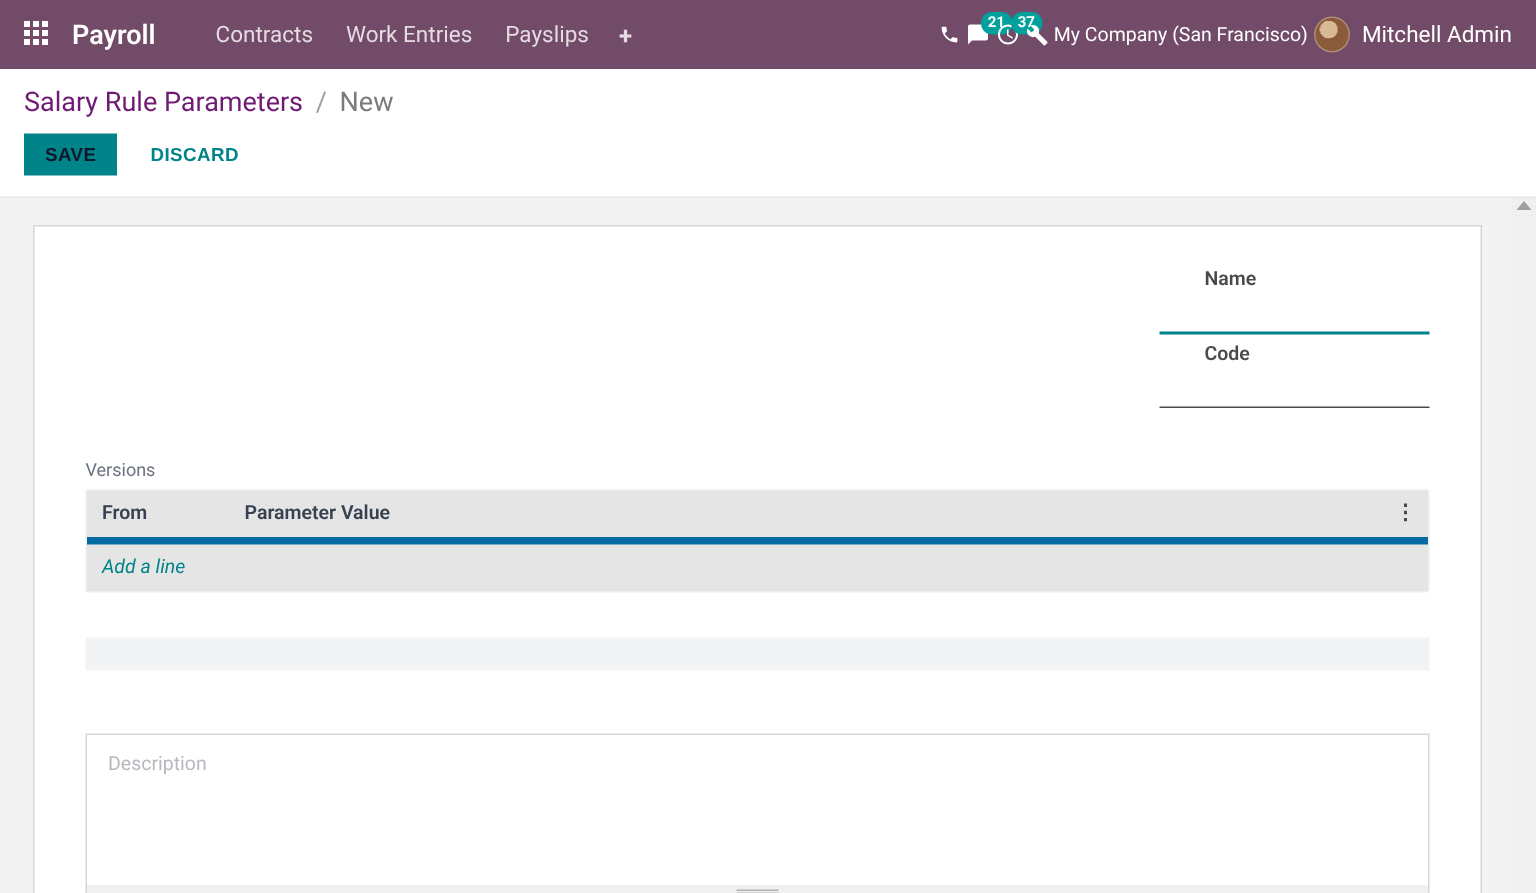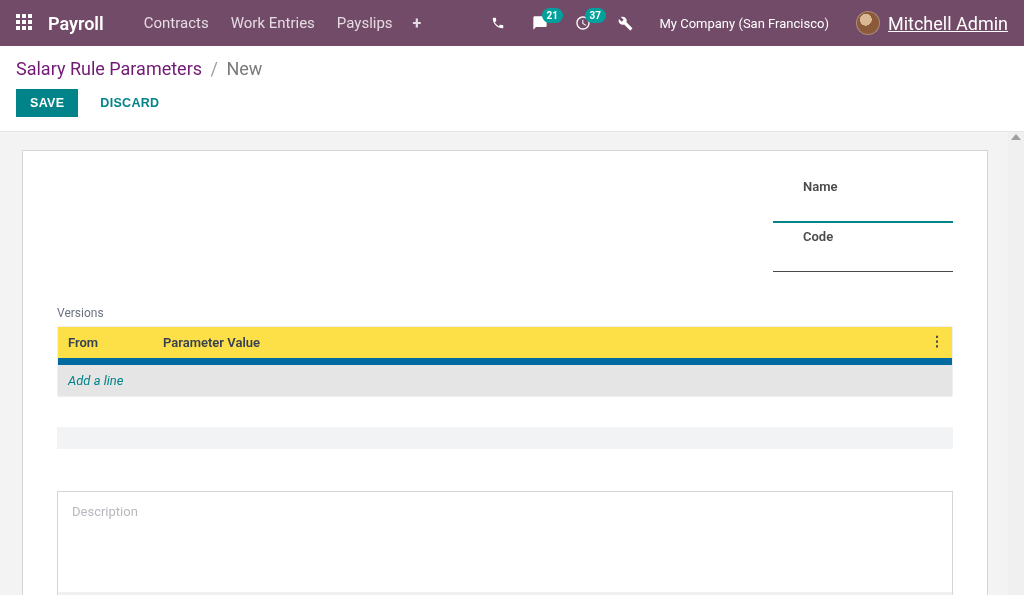--- a/index.html
+++ b/index.html
@@ -30,54 +30,54 @@
     gap: 2px;
     margin-right: 14px;
     cursor: pointer;
   }
   .apps-grid span { background: #fff; display: block; }
   .brand { font-size: 18px; font-weight: 600; margin-right: 40px; }
   .nav-links { display: flex; gap: 22px; }
   .nav-link { color: #e6dbe3; font-size: 15px; cursor: pointer; }
   .nav-plus { color: #e6dbe3; font-size: 16px; font-weight: 700; margin-left: 20px; cursor: pointer; }
   .nav-spacer { flex: 1; }
-  .nav-right { display: flex; align-items: center; gap: 27px; }
+  .nav-right { display: flex; align-items: center; gap: 4px; }
   .icon-btn { color: #fff; cursor: pointer; display: flex; align-items: center; position: relative; }
   .badge {
     background: #00a09d;
     color: #fff;
     font-size: 10px;
     font-weight: 700;
     border-radius: 9px;
     padding: 1px 5px;
     position: absolute;
     top: -7px; left: 10px;
     line-height: 1.3;
   }
   .company-name { color: #fff; font-size: 13px; cursor: pointer; }
   .user-block { display: flex; align-items: center; gap: 8px; cursor: pointer; }
   .avatar {
     width: 24px; height: 24px; border-radius: 50%;
     background: radial-gradient(circle at 40% 35%, #d9b896 0 30%, #8a5a3a 31% 100%);
     border: 1px solid rgba(255,255,255,.3);
   }
-  .user-name { color: #fff; font-size: 18px; text-decoration: underline; }
+  .user-name { color: #fff; font-size: 15px; }
 
   
   .control-bar {
     background: #fff;
     padding: 12px 16px 14px 16px;
     border-bottom: 1px solid #e5e7eb;
   }
   .breadcrumb { font-size: 18px; color: #7b7b7b; margin-bottom: 10px; }
   .breadcrumb .bc-link { color: #701a75; cursor: pointer; }
   .breadcrumb .bc-sep { color: #9aa0a6; margin: 0 4px; }
   .action-row { display: flex; align-items: center; gap: 14px; }
   .btn-primary {
-    background: #00848a; color: #ffffff; border: none;
+    background: #00848a; color: #0f172a; border: none;
     padding: 7px 14px; font-size: 12.5px; font-weight: 600;
     cursor: pointer; letter-spacing: .3px;
   }
   .btn-secondary {
     background: transparent; color: #00848a; border: none;
     padding: 7px 8px; font-size: 12.5px; font-weight: 600;
     cursor: pointer; letter-spacing: .3px;
   }
 
   
@@ -131,22 +131,22 @@
     color: #6b7280;
     margin-top: 34px;
     margin-bottom: 6px;
   }
   .versions-table {
     border: 1px solid #eceef0;
     border-radius: 2px;
   }
   .tbl-header {
     display: flex;
-    background: #fde047;
-    border-bottom: 7px solid #0369a1;
+    background: #e5e5e5;
+    border-bottom: 5px solid #0369a1;
     padding: 8px 10px;
     font-weight: 600;
     font-size: 13px;
     color: #374151;
     position: relative;
   }
   .col-from { width: 95px; }
   .col-val { flex: 1; }
   .kebab {
     position: absolute; right: 8px; top: 6px;

